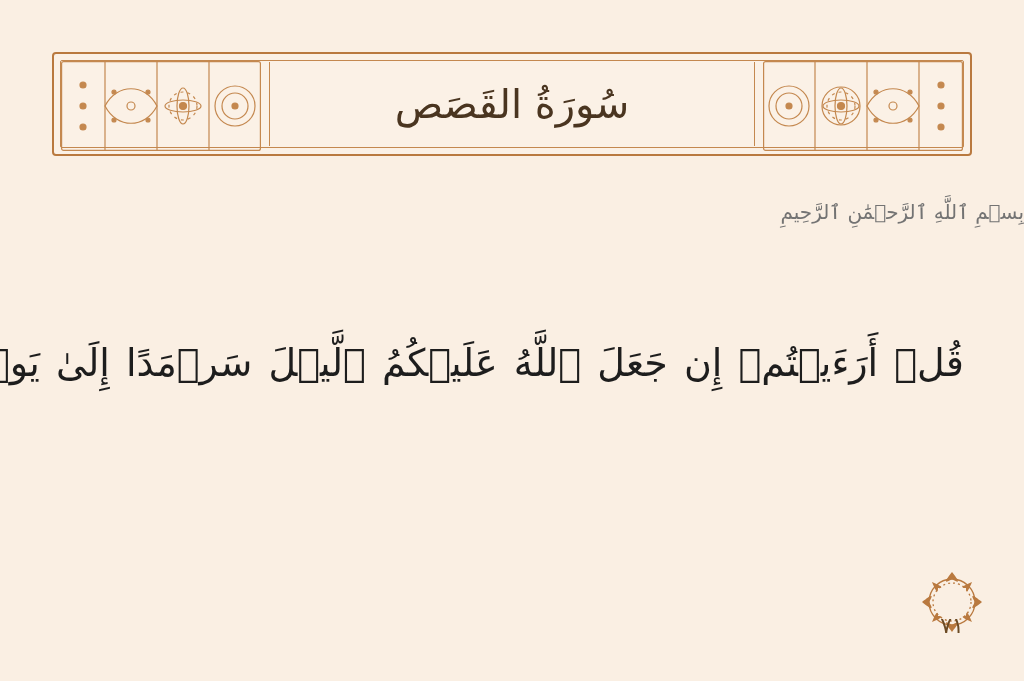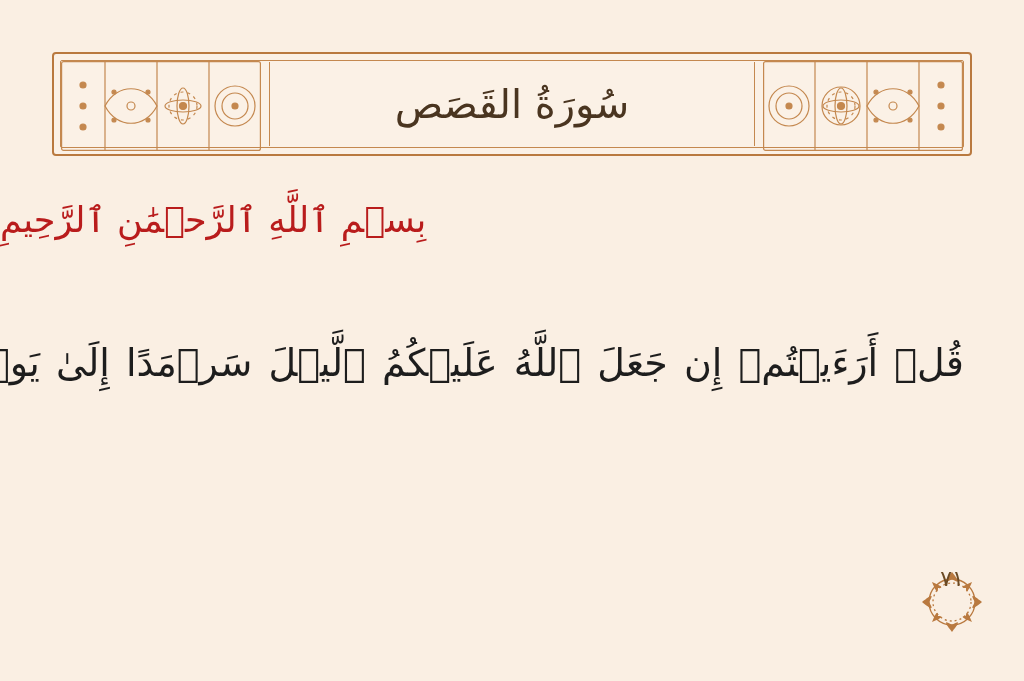--- a/index.html
+++ b/index.html
@@ -66,24 +66,24 @@
     white-space: nowrap;
     letter-spacing: 1px;
   }
 
   
   .basmala {
     position: absolute;
     top: 200px;
     left: 0;
     width: 100%;
-    text-align: left;
-    direction: rtl;
-    color: #b91c1c;
-    font-size: 35px;
+    text-align: right;
+    direction: rtl;
+    color: #737373;
+    font-size: 20px;
     letter-spacing: 1px;
   }
 
   
   .ayah-block {
     position: absolute;
     top: 330px;
     left: 60px;
     width: 904px;
     direction: rtl;
@@ -97,21 +97,21 @@
   .ayah-line { display: block; white-space: nowrap; }
 
   
   .page-medallion {
     position: absolute;
     left: 916px;
     top: 566px;
     width: 72px;
     height: 72px;
     display: flex;
-    align-items: flex-start;
+    align-items: flex-end;
     justify-content: center;
   }
   .page-medallion .num {
     position: relative;
     z-index: 2;
     font-size: 22px;
     color: #6b4a24;
     direction: rtl;
   }
   .page-medallion svg {

